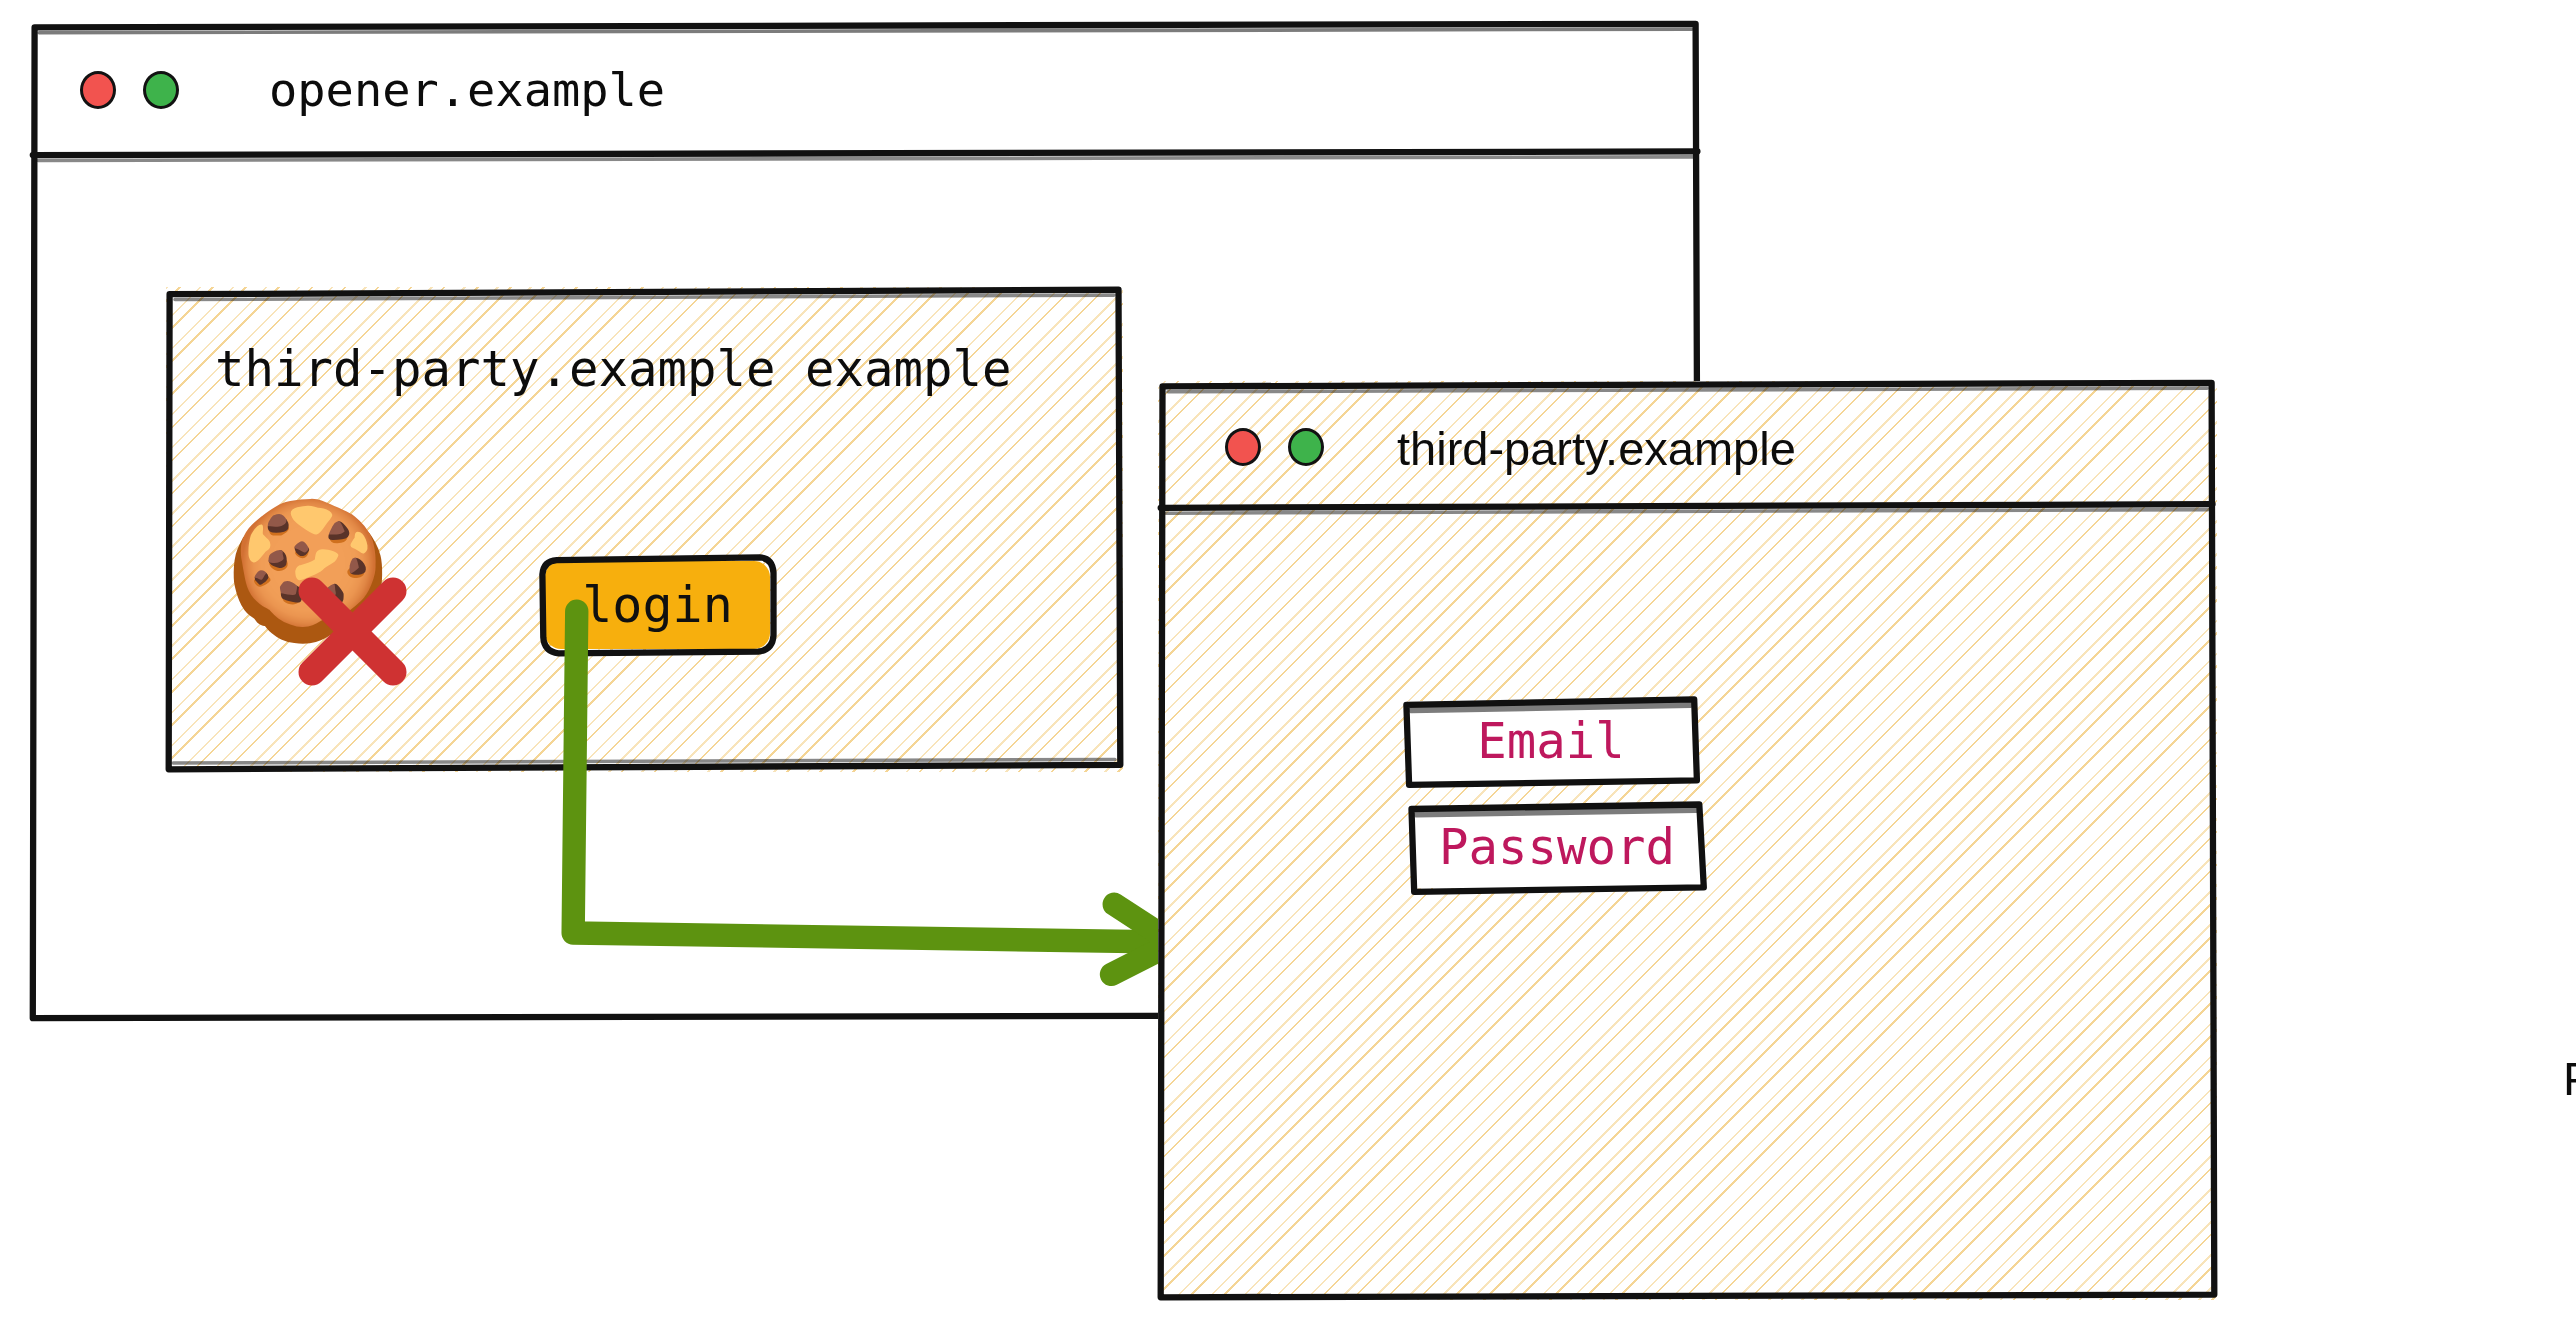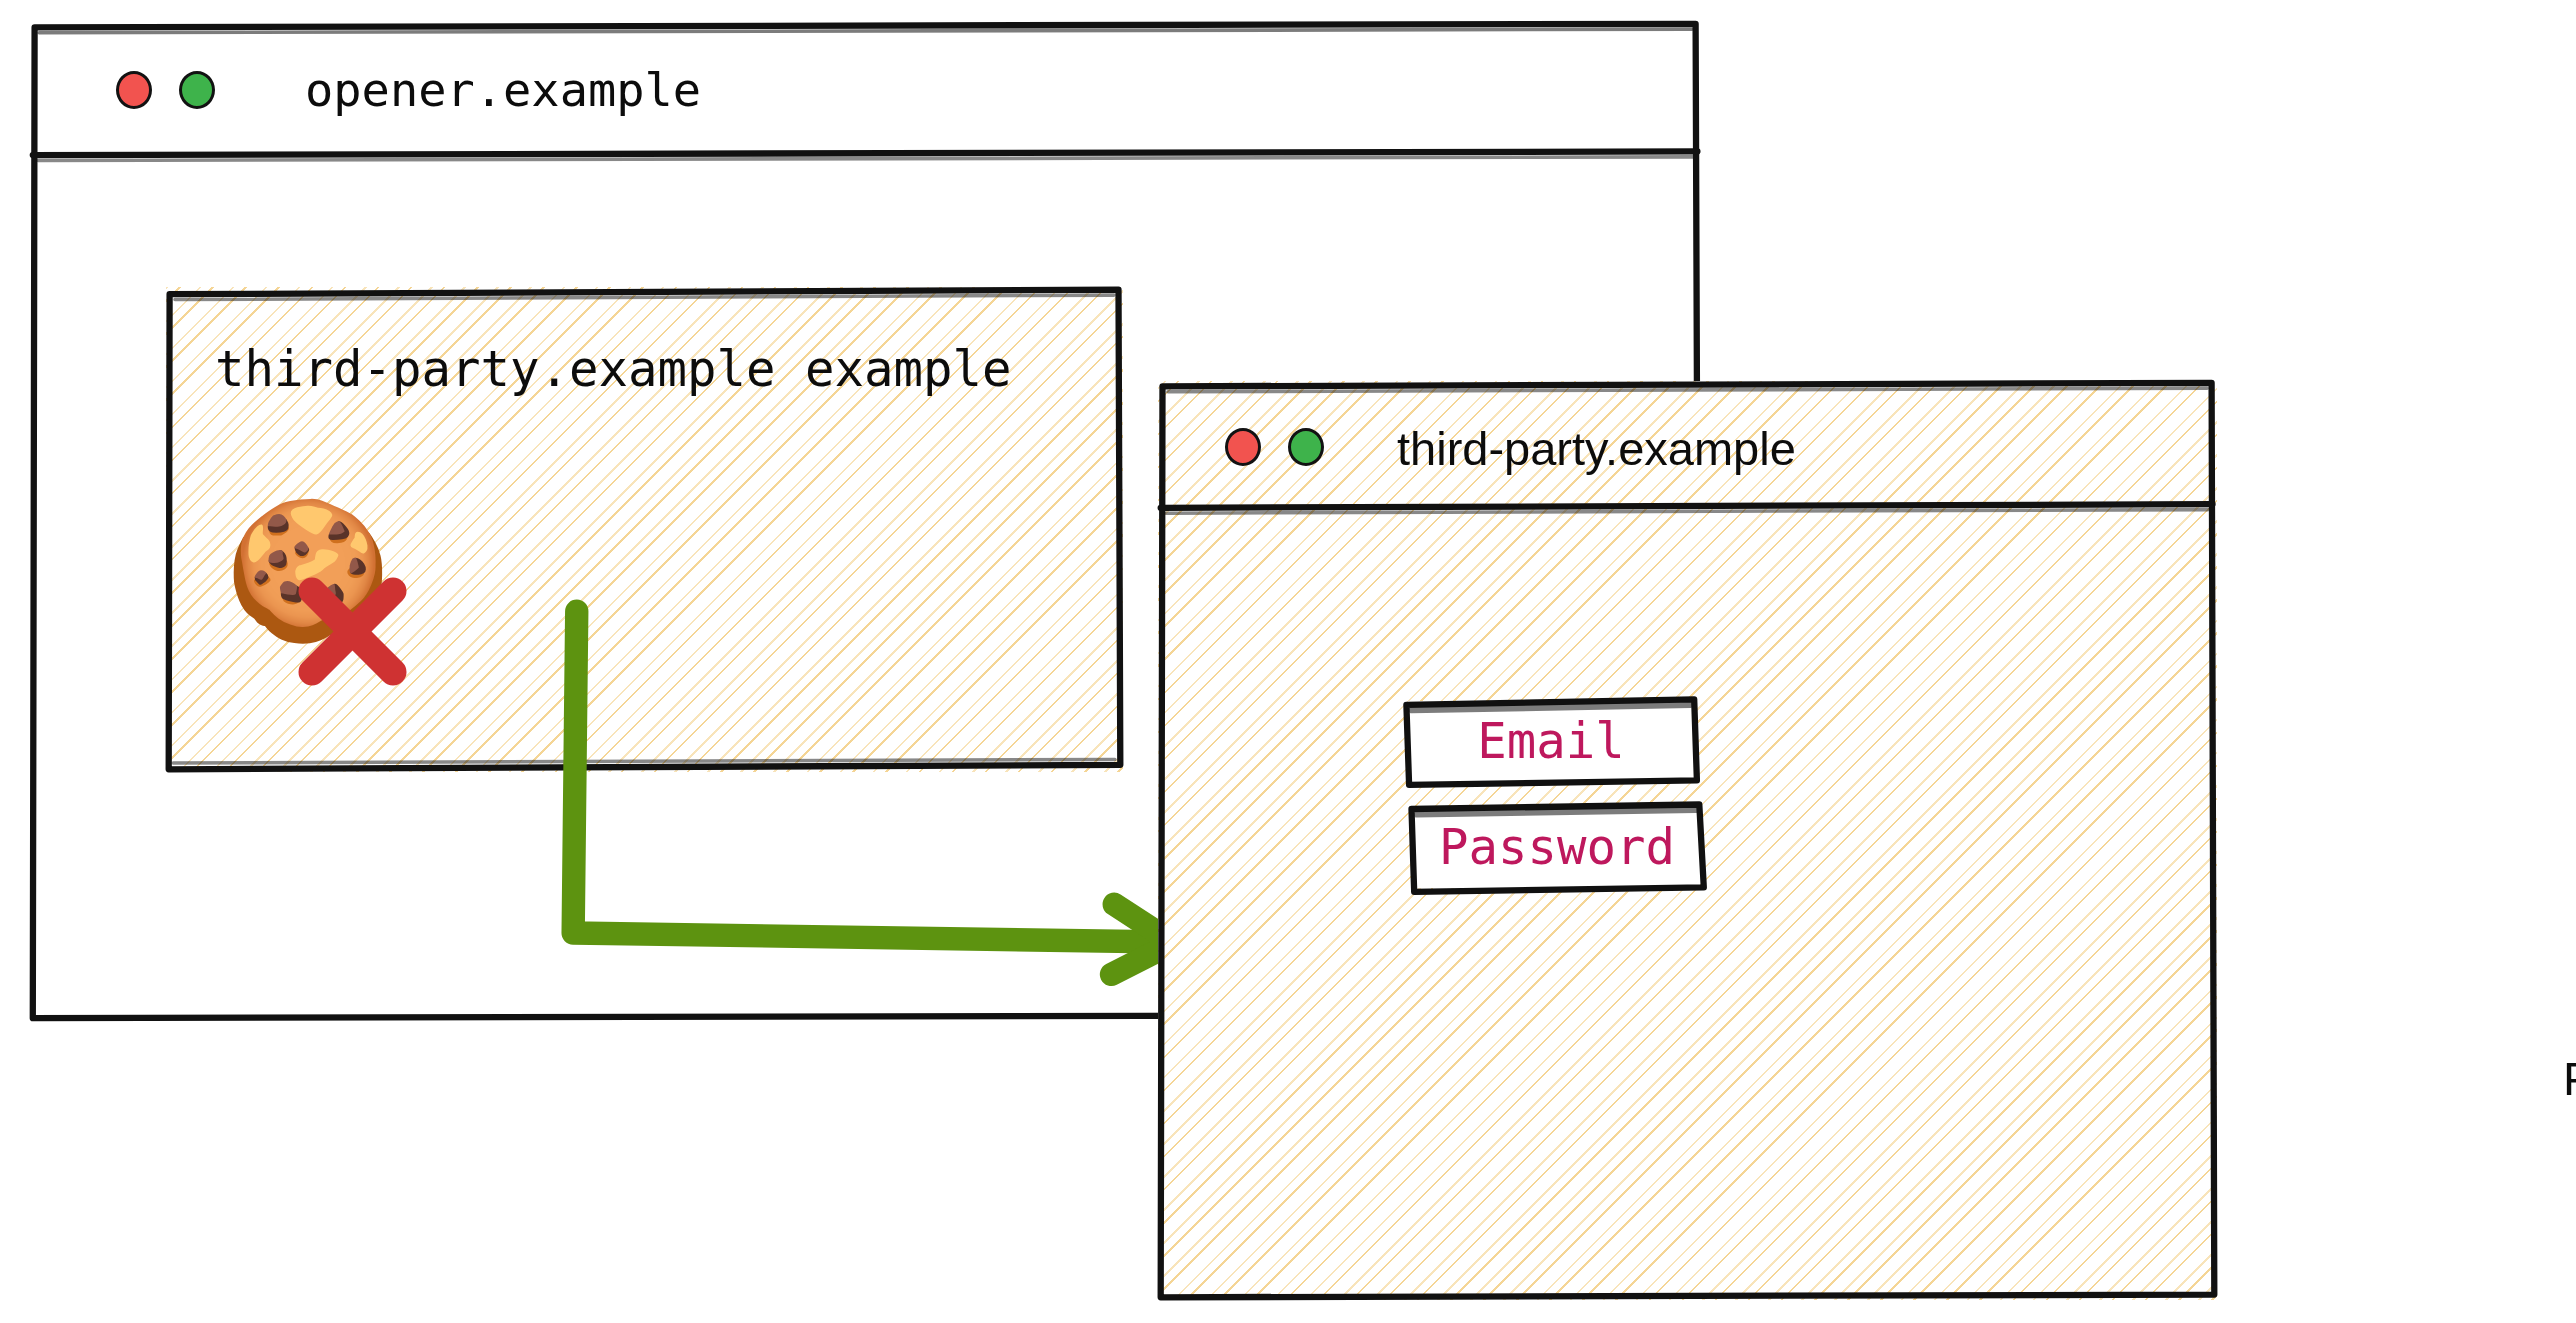--- a/index.html
+++ b/index.html
@@ -35,21 +35,21 @@
   .frame-svg{position:absolute;left:0;top:0;width:100%;height:100%;overflow:visible;pointer-events:none;}
   .frame-svg path{fill:none;stroke:#111111;stroke-linecap:round;stroke-linejoin:round;}
 
   
   #opener-window{
     position:absolute;left:31px;top:21.6px;width:1670px;height:998px;
     background:#ffffff;
   }
   #opener-titlebar{
     position:absolute;left:0;top:0;width:100%;height:135px;
-    display:flex;align-items:center;margin-left:36px;
+    display:flex;align-items:center;
   }
   #opener-title{
     margin-left:238px;
     font-size:47px;font-weight:400;color:#0c0c0c;letter-spacing:0px;
     font-family:"DejaVu Sans Mono",monospace;
   }
   .dot{width:36px;height:38px;border-radius:50%;border:3.1px solid #121212;box-sizing:border-box;}
   .dot.red{background:#f2534f;}
   .dot.green{background:#3eb34b;}
   #opener-dots{position:absolute;left:49px;top:49px;display:flex;gap:27px;}
@@ -164,20 +164,26 @@
     <div id="cookie-blocked">
       <div class="cookie-emoji">🍪</div>
       <svg class="x-mark" viewBox="0 0 130 130">
         <g stroke="#cf3232" stroke-width="30" stroke-linecap="round">
           <line x1="20" y1="20" x2="110" y2="110"></line>
           <line x1="110" y1="20" x2="20" y2="110"></line>
         </g>
       </svg>
     </div>
 
+    <div id="iframe-login-btn" class="login-btn">
+      <svg class="btn-outline" viewBox="0 0 268 116" preserveAspectRatio="none">
+        <path d="M 22 8 L 248 5 Q 262 6 263 22 L 263 92 Q 262 108 246 110 L 24 112 Q 8 110 7 94 L 6 24 Q 7 9 22 8 Z"></path>
+      </svg>
+      <span class="lbl">login</span>
+    </div>
 
   </div>
 
   <svg id="flow-arrow" viewBox="0 0 800 420">
     <path d="M 42 0 L 38 358 L 700 368"></path>
     <path d="M 640 326 L 706 369 L 637 404"></path>
   </svg>
 
   <div id="popup-window" class="hatch">
 

